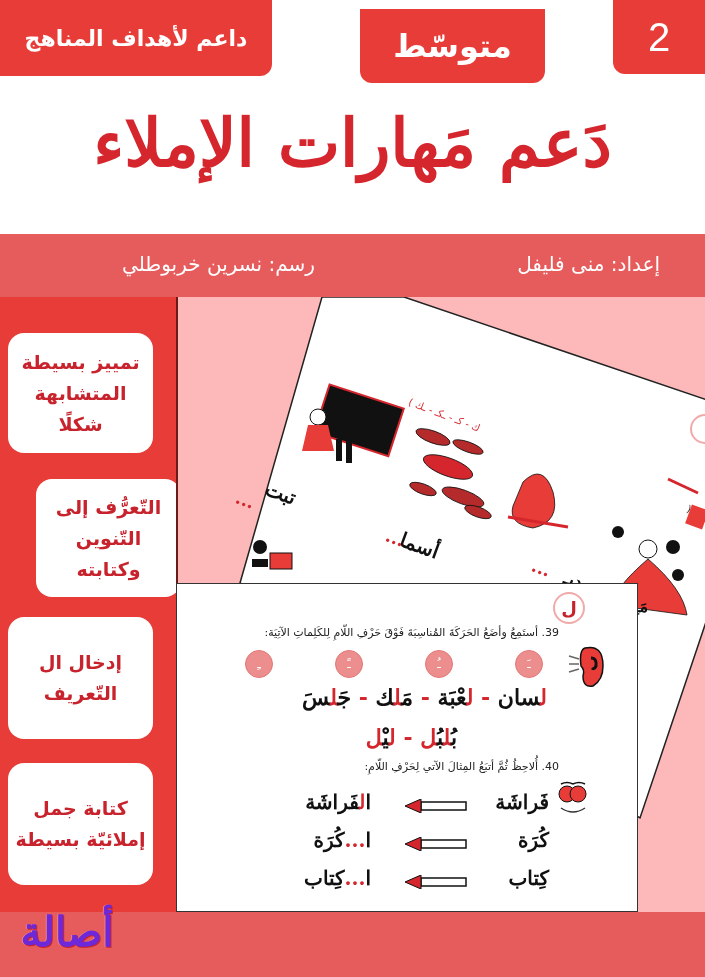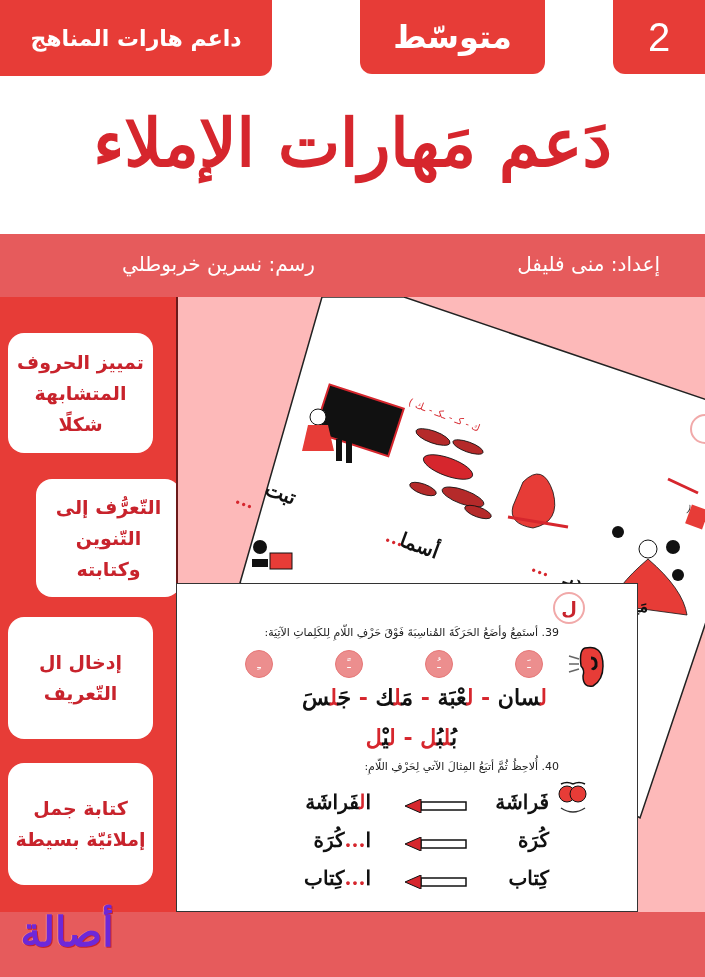--- a/index.html
+++ b/index.html
@@ -7,21 +7,21 @@
   body { position: relative; font-family: "DejaVu Sans", sans-serif; direction: rtl; }
 
   .tag {
     position: absolute; top: 0; height: 74px;
     background: #e73c37; color: #fff;
     display: flex; align-items: center; justify-content: center;
     border-radius: 0 0 12px 12px;
     font-family: "DejaVu Sans", sans-serif; font-weight: bold;
   }
   #tag-number { left: 613px; width: 92px; border-radius: 0 0 0 12px; font-size: 40px; font-family: "Liberation Sans", sans-serif; font-weight: normal; }
-  #tag-level { left: 360px; width: 185px; font-size: 32px; }
+  #tag-level { left: 360px; width: 185px; font-size: 32px; margin-top: 9px; }
   #tag-support { left: 0; width: 272px; height: 76px; border-radius: 0 0 12px 0; font-size: 22px; }
 
   #main-title {
     position: absolute; top: 88px; left: 0; width: 705px; height: 110px;
     text-align: center; color: #d6262d;
     font-family: "DejaVu Serif", serif; font-weight: bold; font-size: 66px; line-height: 110px;
   }
 
   #credits-band {
     position: absolute; top: 234px; left: 0; width: 705px; height: 63px;
@@ -99,33 +99,33 @@
 </head>
 <body>
 
 <div id="tag-number" class="tag">
   <span>2</span>
 </div>
 <div id="tag-level" class="tag">
   <span>متوسّط</span>
 </div>
 <div id="tag-support" class="tag">
-  <span>داعم هارات المناهج</span>
+  <span>داعم لأهداف المناهج</span>
 </div>
 
 <h1 id="main-title">دَعم مَهارات الإملاء</h1>
 
 <div id="credits-band">
   <span id="credit-author">إعداد: منى فليفل</span>
   <span id="credit-illustrator">رسم: نسرين خربوطلي</span>
 </div>
 
 <div id="side-panel">
   <div id="topic-1" class="topic-card">
-    <span>تمييز الحروف المتشابهة شكلًا</span>
+    <span>تمييز بسيطة المتشابهة شكلًا</span>
   </div>
   <div id="topic-2" class="topic-card">
     <span>التّعرُّف إلى التّنوين وكتابته</span>
   </div>
   <div id="topic-3" class="topic-card">
     <span>إدخال ال التّعريف</span>
   </div>
   <div id="topic-4" class="topic-card">
     <span>كتابة جمل إملائيّة بسيطة</span>
   </div>

